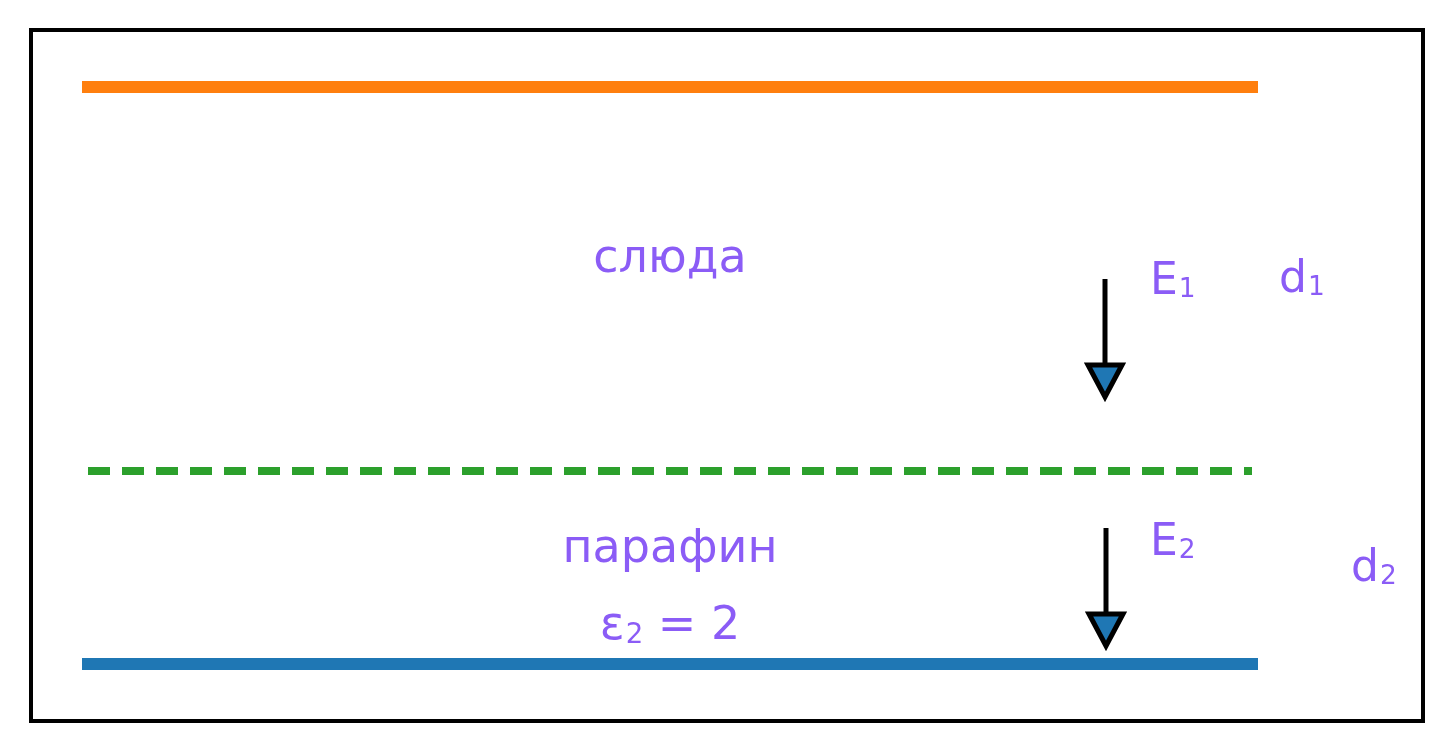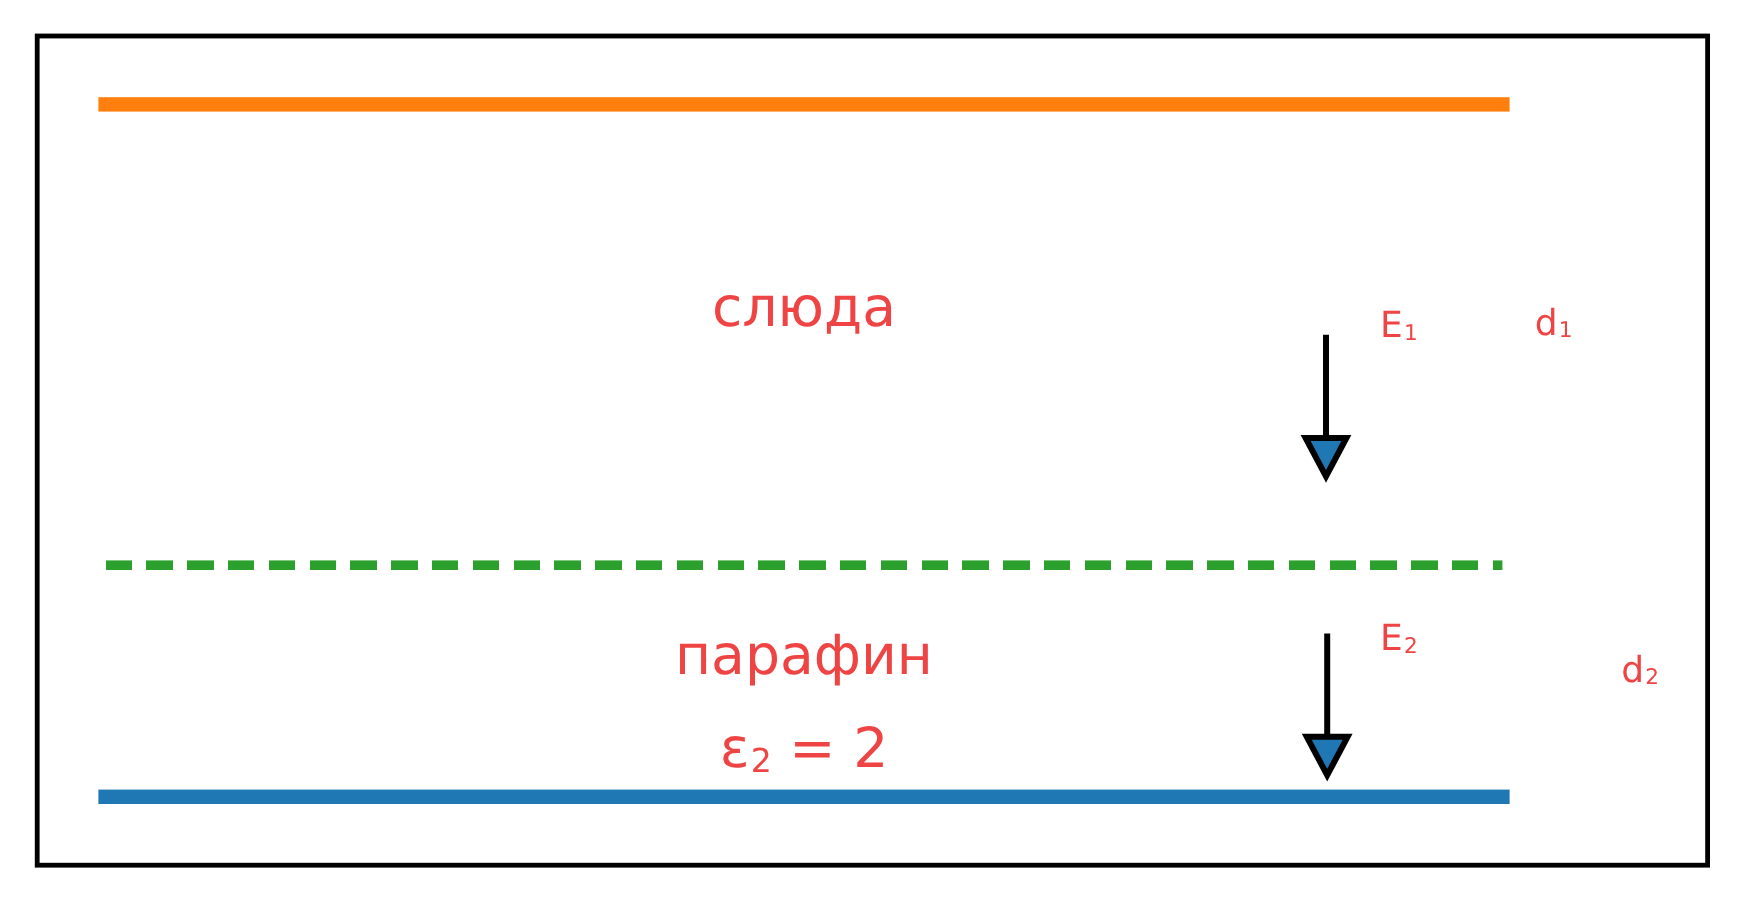--- a/index.html
+++ b/index.html
@@ -2,21 +2,21 @@
 <html><head>
 <meta charset="utf-8">
 <style>
   html, body { margin: 0; padding: 0; background: #ffffff; }
   .canvas {
     position: relative;
     width: 1455px;
     height: 753px;
     background: #ffffff;
     font-family: "DejaVu Sans", sans-serif;
-    color: #ef4444;
+    color: #8b5cf6;
     overflow: hidden;
   }
   .frame {
     position: absolute;
     left: 29px; top: 28px;
     width: 1396px; height: 695px;
     border: 4px solid #000000;
     box-sizing: border-box;
     background: #ffffff;
   }
@@ -46,21 +46,21 @@
     font-size: 46px;
     line-height: 1;
     white-space: pre;
   }
   .mica-material    { top: 233px; }
   .mica-epsilon     { top: 276px; }
   .paraffin-material{ top: 523px; }
   .paraffin-epsilon { top: 600px; }
   .symbol {
     position: absolute;
-    font-size: 30px;
+    font-size: 44px;
     line-height: 1;
     white-space: pre;
   }
   .e1 { left: 1150px; top: 257px; }
   .d1 { left: 1279px; top: 255px; text-align: center; }
   .e2 { left: 1150px; top: 518px; }
   .d2 { left: 1351px; top: 544px; }
   .sub {
     font-size: 0.60em;
     vertical-align: -0.13em;

